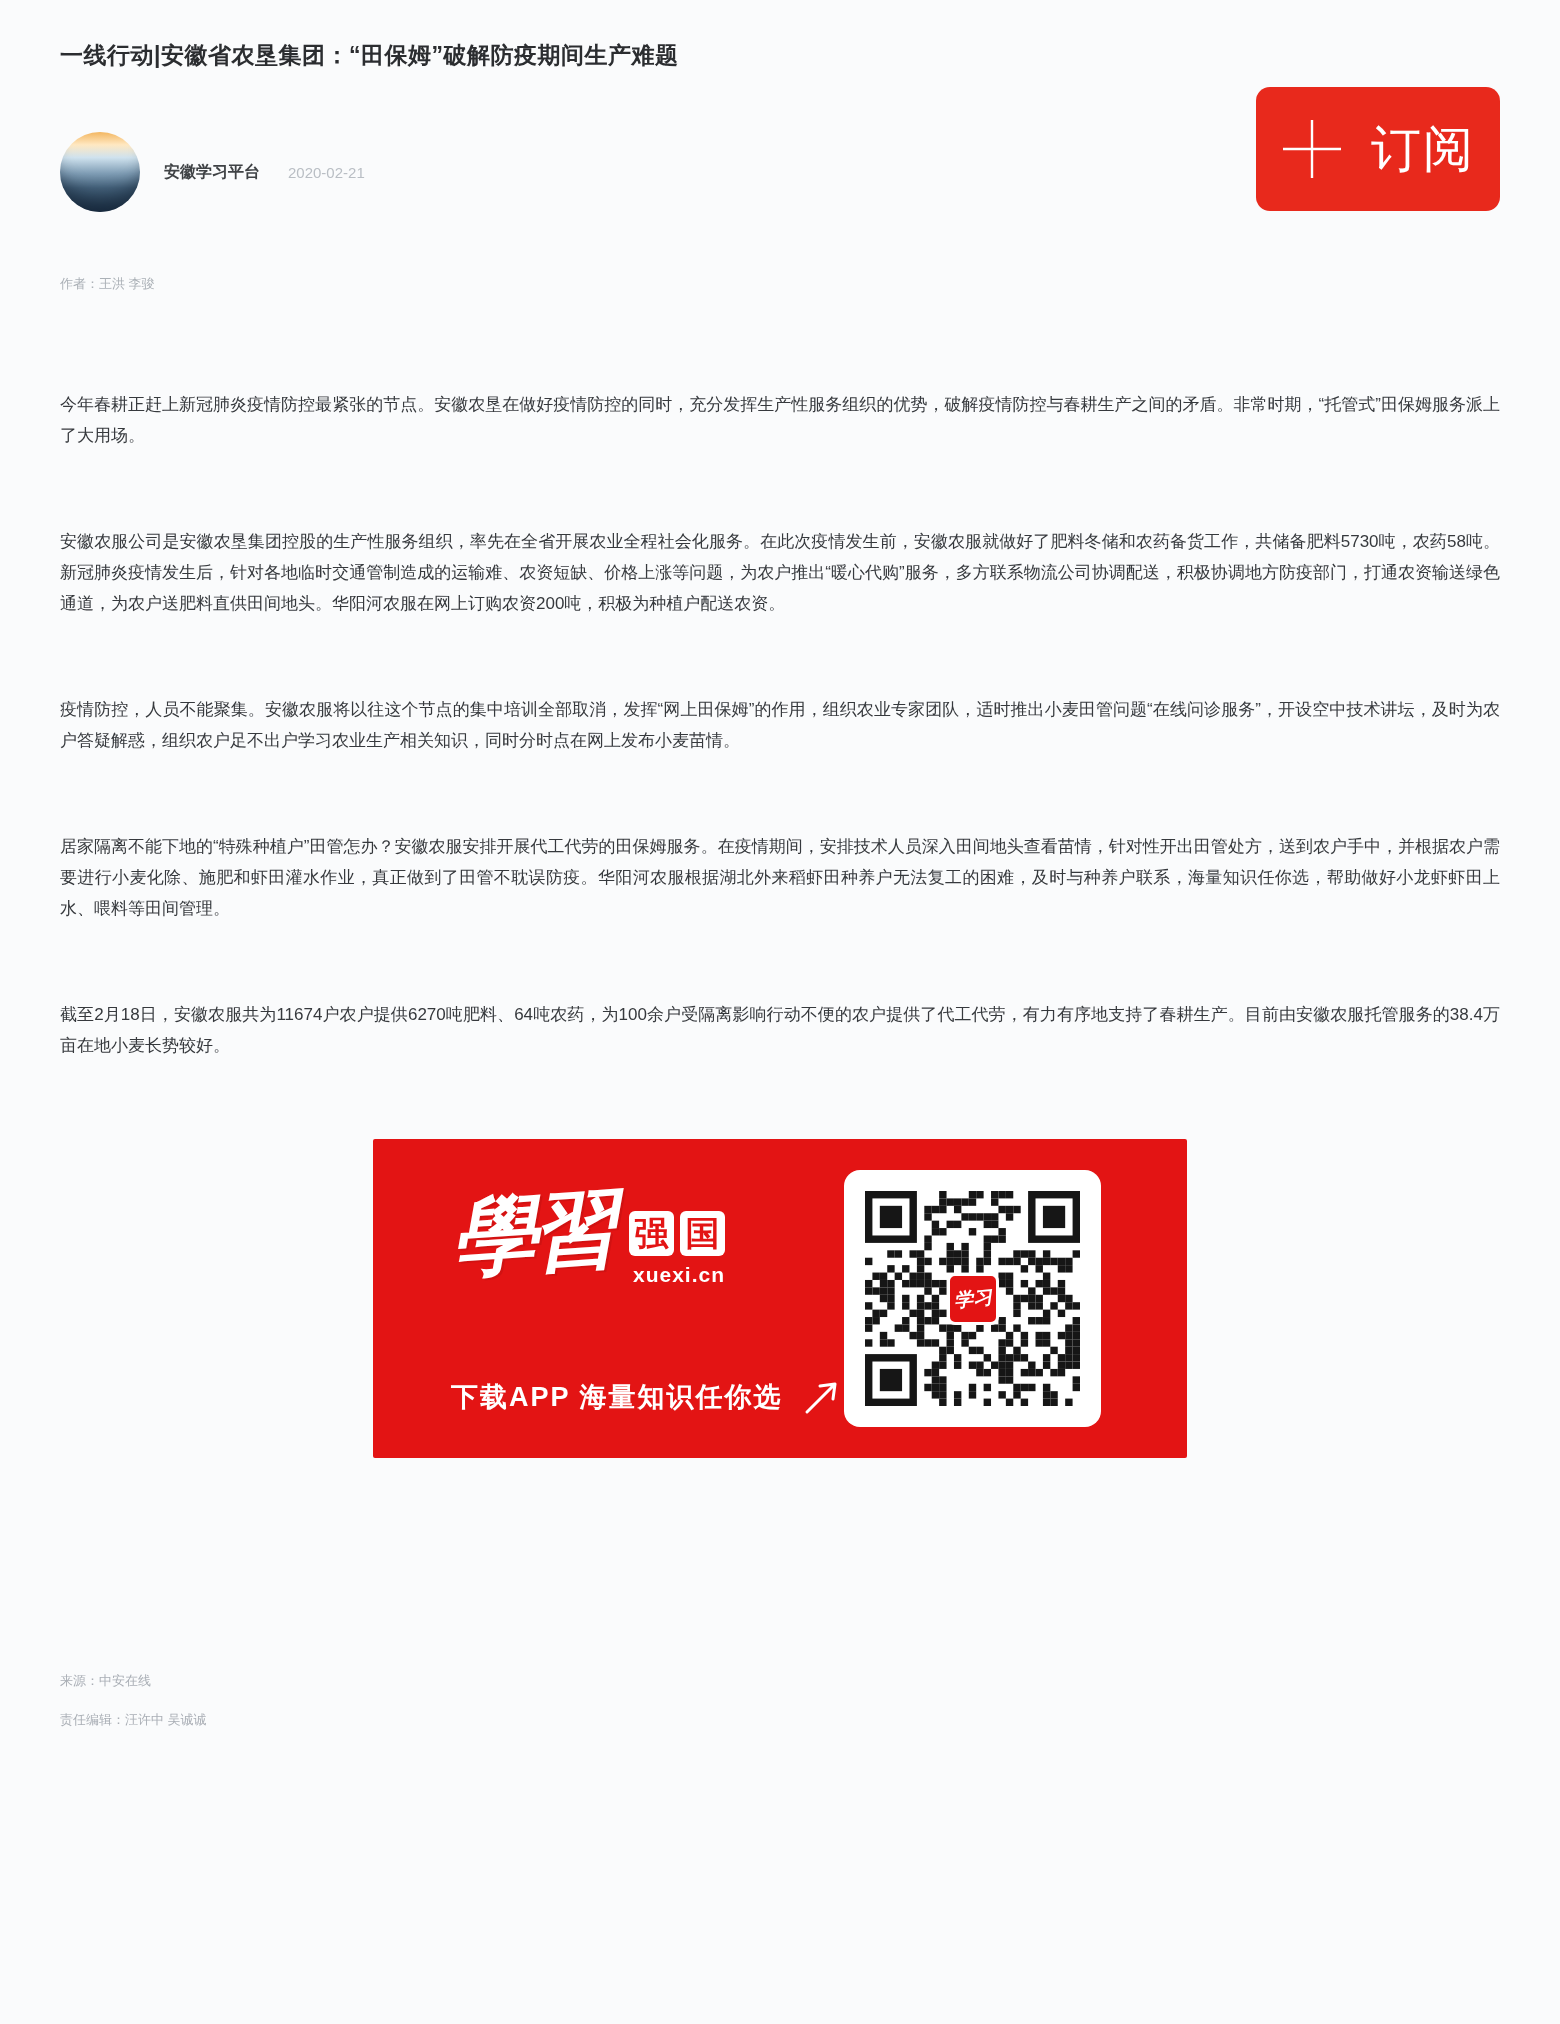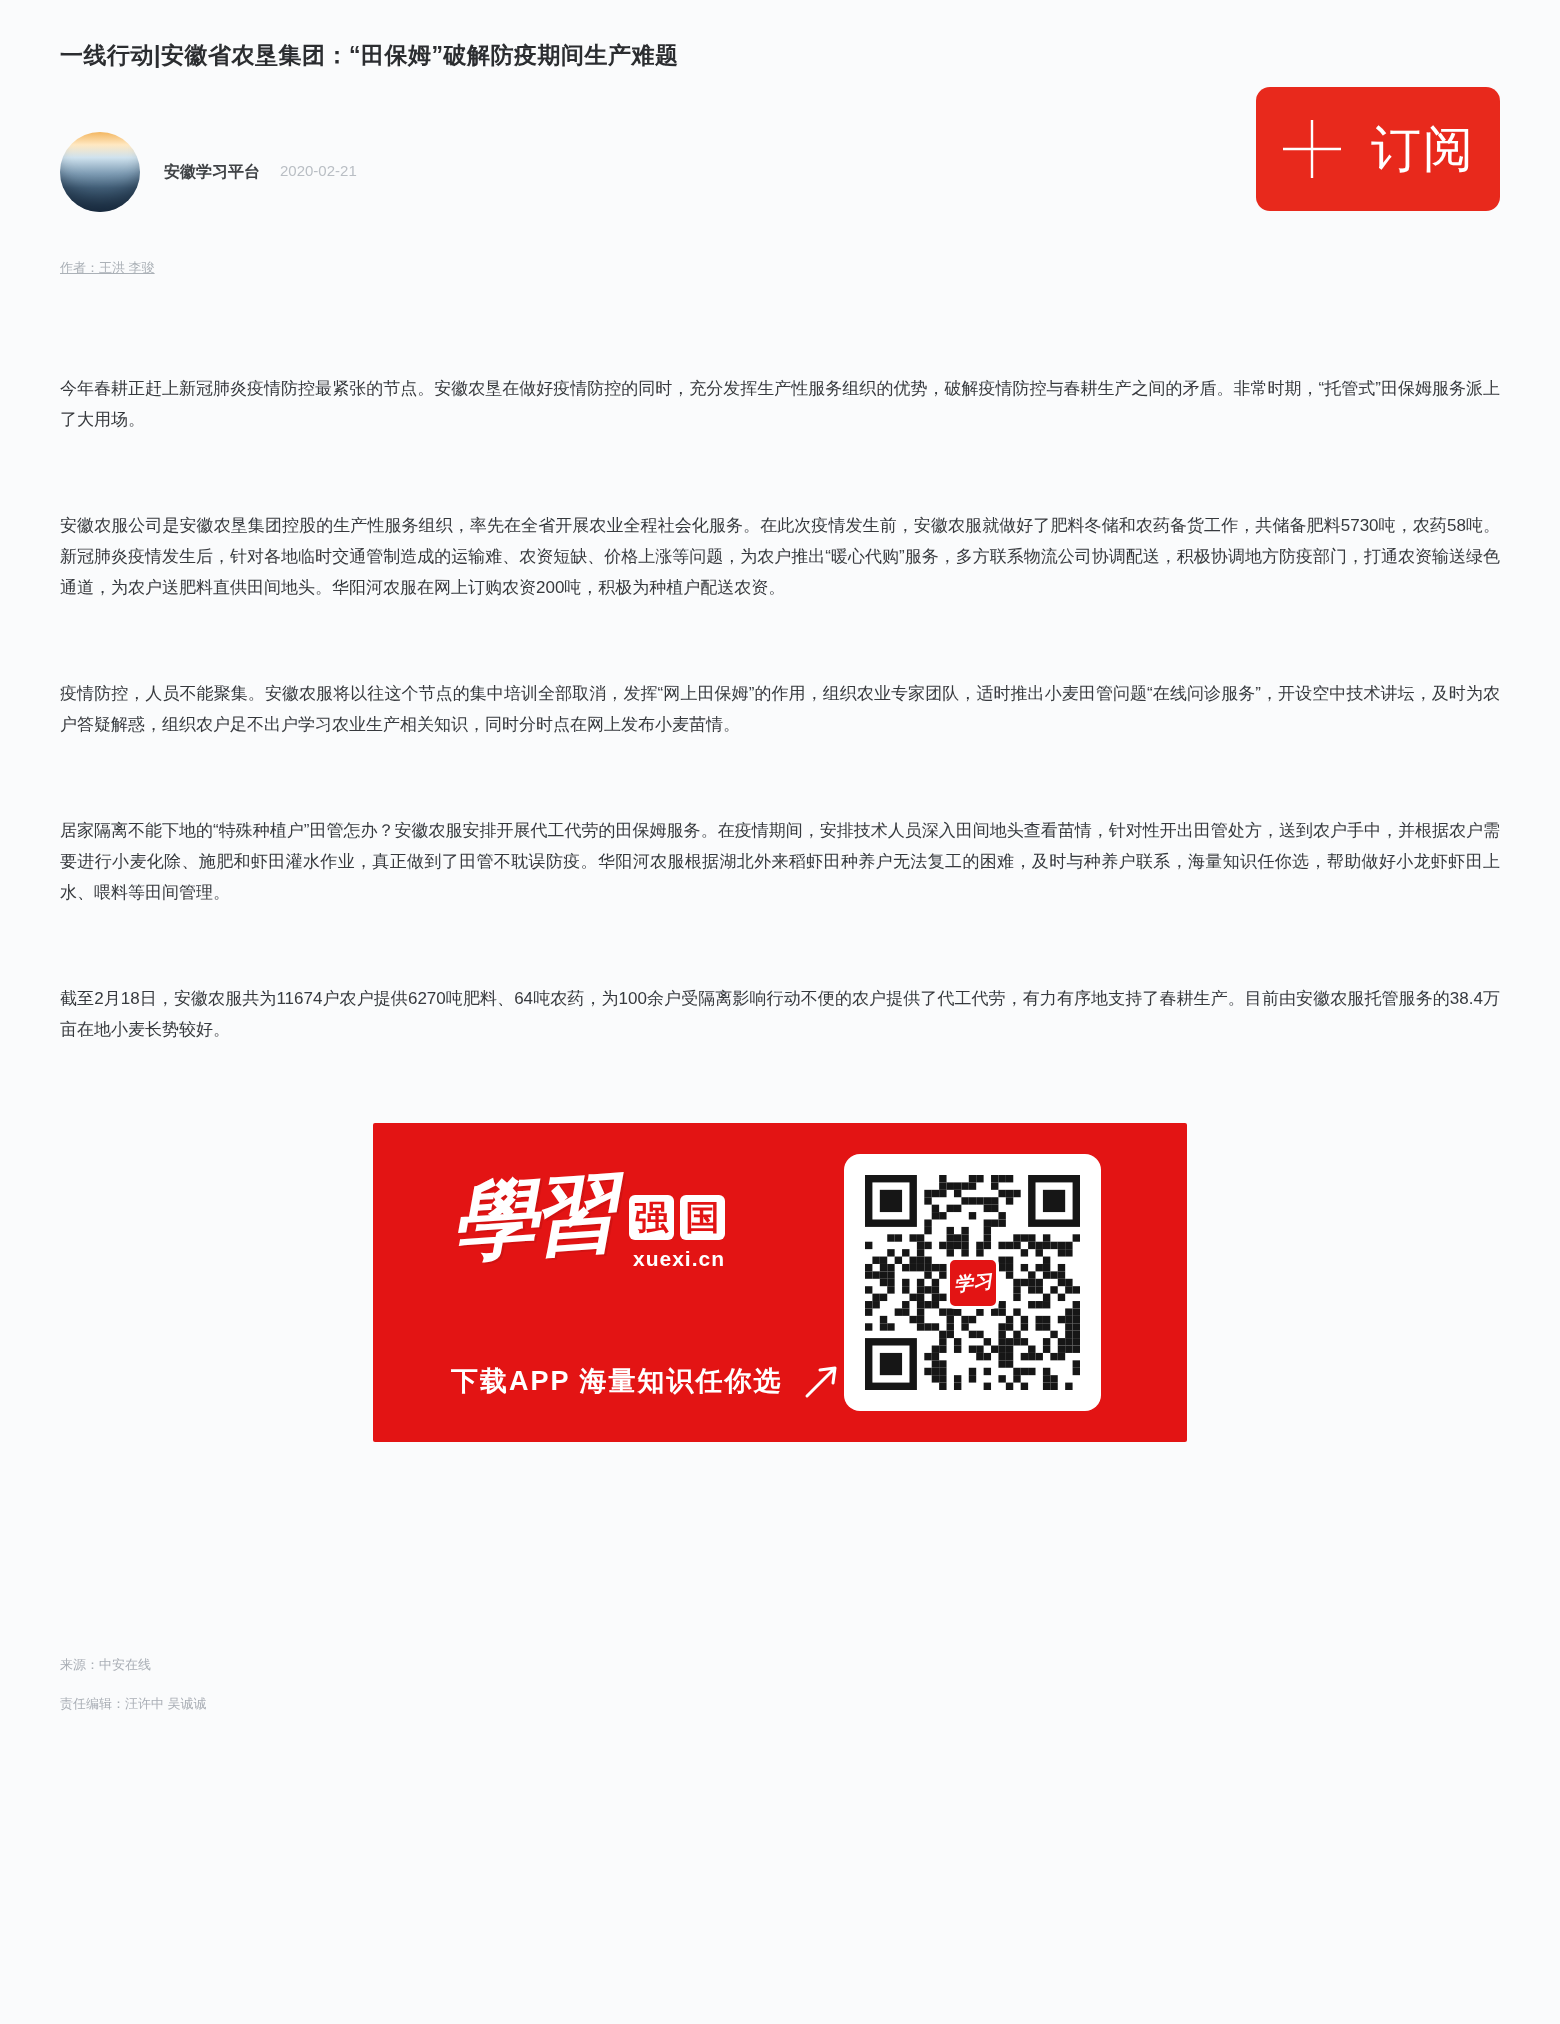--- a/index.html
+++ b/index.html
@@ -12,34 +12,34 @@
   .page { padding: 40px 60px 0 60px; }
 
   h1.title { font-size: 23px; font-weight: 600; color: #2b2d30; letter-spacing: 0.5px; }
 
   .author-row { margin-top: 38px; display: flex; align-items: center; position: relative; height: 126px; }
   .avatar {
     width: 80px; height: 80px; border-radius: 50%; flex: 0 0 80px; cursor: pointer;
     background: linear-gradient(180deg,#f3b660 0%,#ffe8c2 16%,#cfe2ee 32%,#7e9cb4 52%,#44617a 70%,#22384d 100%);
     box-shadow: inset 0 -22px 18px -10px rgba(18,34,52,.65);
   }
-  .author-meta { display: flex; align-items: flex-start; margin-left: 24px; gap: 20px; }
+  .author-meta { display: flex; align-items: center; margin-left: 24px; gap: 28px; }
   .author-name { font-size: 16px; font-weight: 700; color: #3f4245; cursor: pointer; }
   .pub-date { font-size: 15px; color: #b9bec4; }
 
   .subscribe-btn {
     position: absolute; right: 0; top: -22px;
     width: 244px; height: 124px; border: none; border-radius: 14px;
     background: #e8291c; color: #fff; cursor: pointer;
     display: flex; align-items: center; justify-content: center; gap: 28px;
   }
   .subscribe-btn .plus { width: 62px; height: 62px; }
   .subscribe-btn .label { font-size: 50px; font-weight: 400; letter-spacing: 2px; }
 
-  .byline { margin-top: 24px; font-size: 13px; color: #abb1b7; text-decoration: underline; }
+  .byline { margin-top: 40px; font-size: 13px; color: #abb1b7; }
 
   .article { margin-top: 96px; }
   .article p {
     font-size: 17px; line-height: 31px; color: #36393d;
     text-align: justify; margin-bottom: 75px;
   }
   .article p:last-child { margin-bottom: 0; }
 
   
   .banner {

